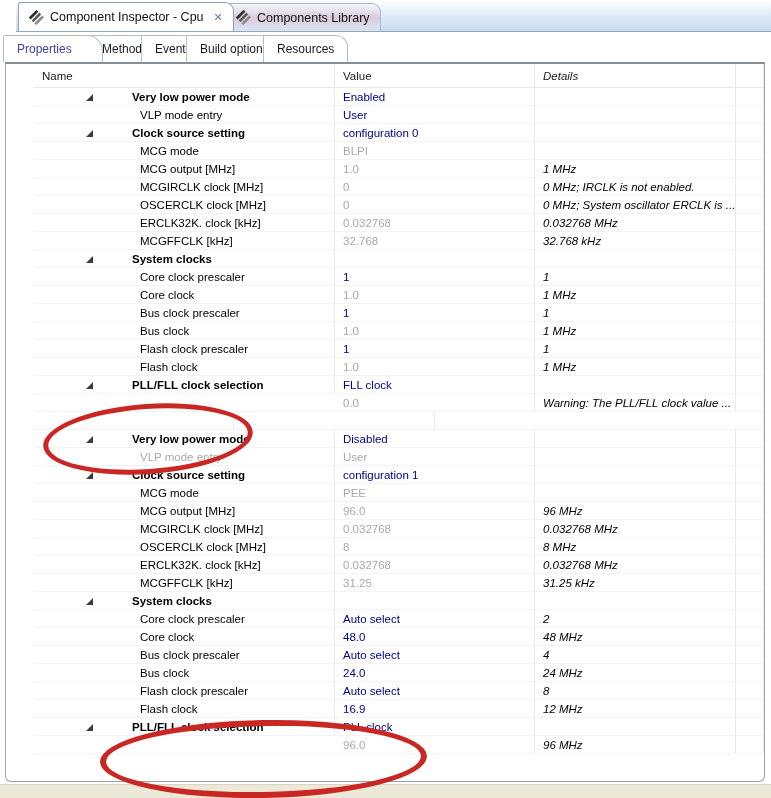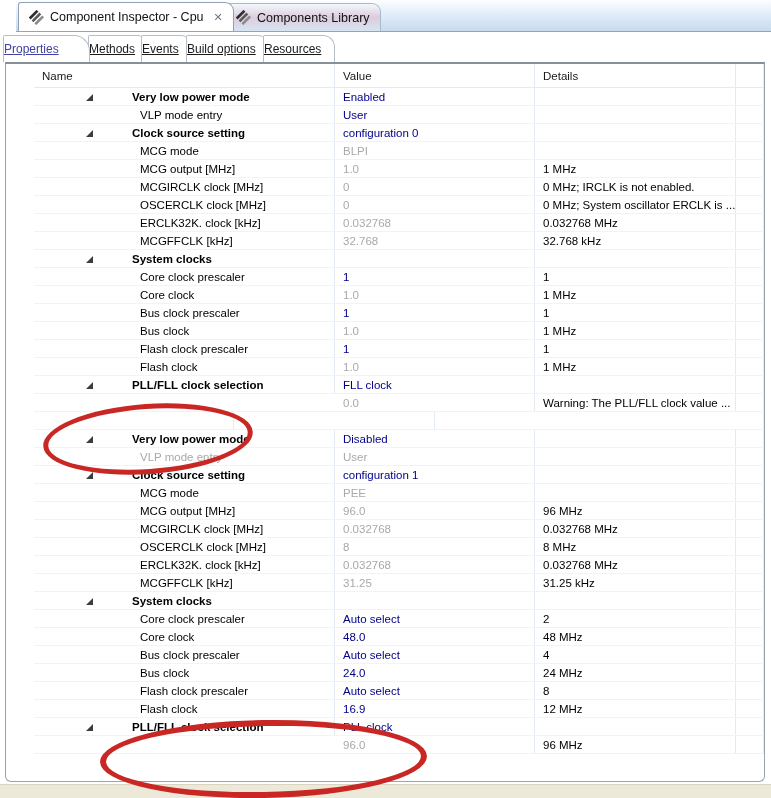--- a/index.html
+++ b/index.html
@@ -25,37 +25,37 @@
   .etab.active{left:2px;background:#ffffff;z-index:2;}
   .etab.inactive{left:209px;background:linear-gradient(#f2f8fd,#dcd  ,#d6e5f3);border-color:#a9bacd;top:3px;height:28px;}
   .etab .close{font-size:11px;color:#6b7888;margin-left:4px;cursor:pointer;}
   .comp-icon{width:15px;height:15px;display:inline-block;flex:none;}
   
   .subtabs{
     position:absolute;left:0;top:32px;width:771px;height:30px;background:#ffffff;
   }
   .stab{
     position:absolute;top:3px;height:27px;display:flex;align-items:center;
-    padding:0 13px 0 0;font-size:12px;color:#1a1a1a;box-sizing:border-box;
+    padding:0 13px 0 13px;font-size:12px;color:#1a1a1a;box-sizing:border-box;
     border:1px solid #b5bdc7;border-bottom:none;border-radius:2px 12px 0 0;
-    background:#ffffff;white-space:nowrap;text-decoration:underline;
+    background:#ffffff;white-space:nowrap;
   }
   .stab.active{color:#4141a5;z-index:2;padding-right:30px;border-radius:2px 16px 0 0;}
   
   .grid-frame{
     position:absolute;left:5px;top:62px;width:760px;height:720px;
     background:#ffffff;border:1px solid #9aa2aa;border-top:2px solid #878f97;
     border-radius:0 0 6px 6px;box-sizing:border-box;overflow:hidden;padding-left:28px;
   }
   .hdr{display:flex;height:24px;box-sizing:border-box;border-bottom:1px solid #e9e9e9;}
   .hdr .hc{box-sizing:border-box;border-right:1px solid #e3eaf2;display:flex;align-items:center;
     font-size:11.5px;color:#1a1a1a;padding-left:8px;}
   .c-name{width:301px;flex:none;}
   .c-val{width:200px;flex:none;}
-  .c-det{width:201px;flex:none;}
+  .c-det{width:201px;flex:none;font-style:italic;}
   .c-rest{flex:1;}
   .row{display:flex;height:18px;box-sizing:border-box;border-bottom:1px solid #f1f3f6;}
   .cell{box-sizing:border-box;border-right:1px solid #e3eaf2;display:flex;align-items:center;
     font-size:11.5px;color:#000;overflow:hidden;white-space:nowrap;position:relative;}
   .cell.c-val,.cell.c-det{padding-left:8px;}
   .row.bold .c-name{font-weight:bold;}
   .lvl1 .c-name{padding-left:66px;}
   .lvl2 .c-name{padding-left:98px;}
   .lvl3 .c-name{padding-left:106px;}
   .lvl4 .c-name{padding-left:126px;margin-top:40px;}

